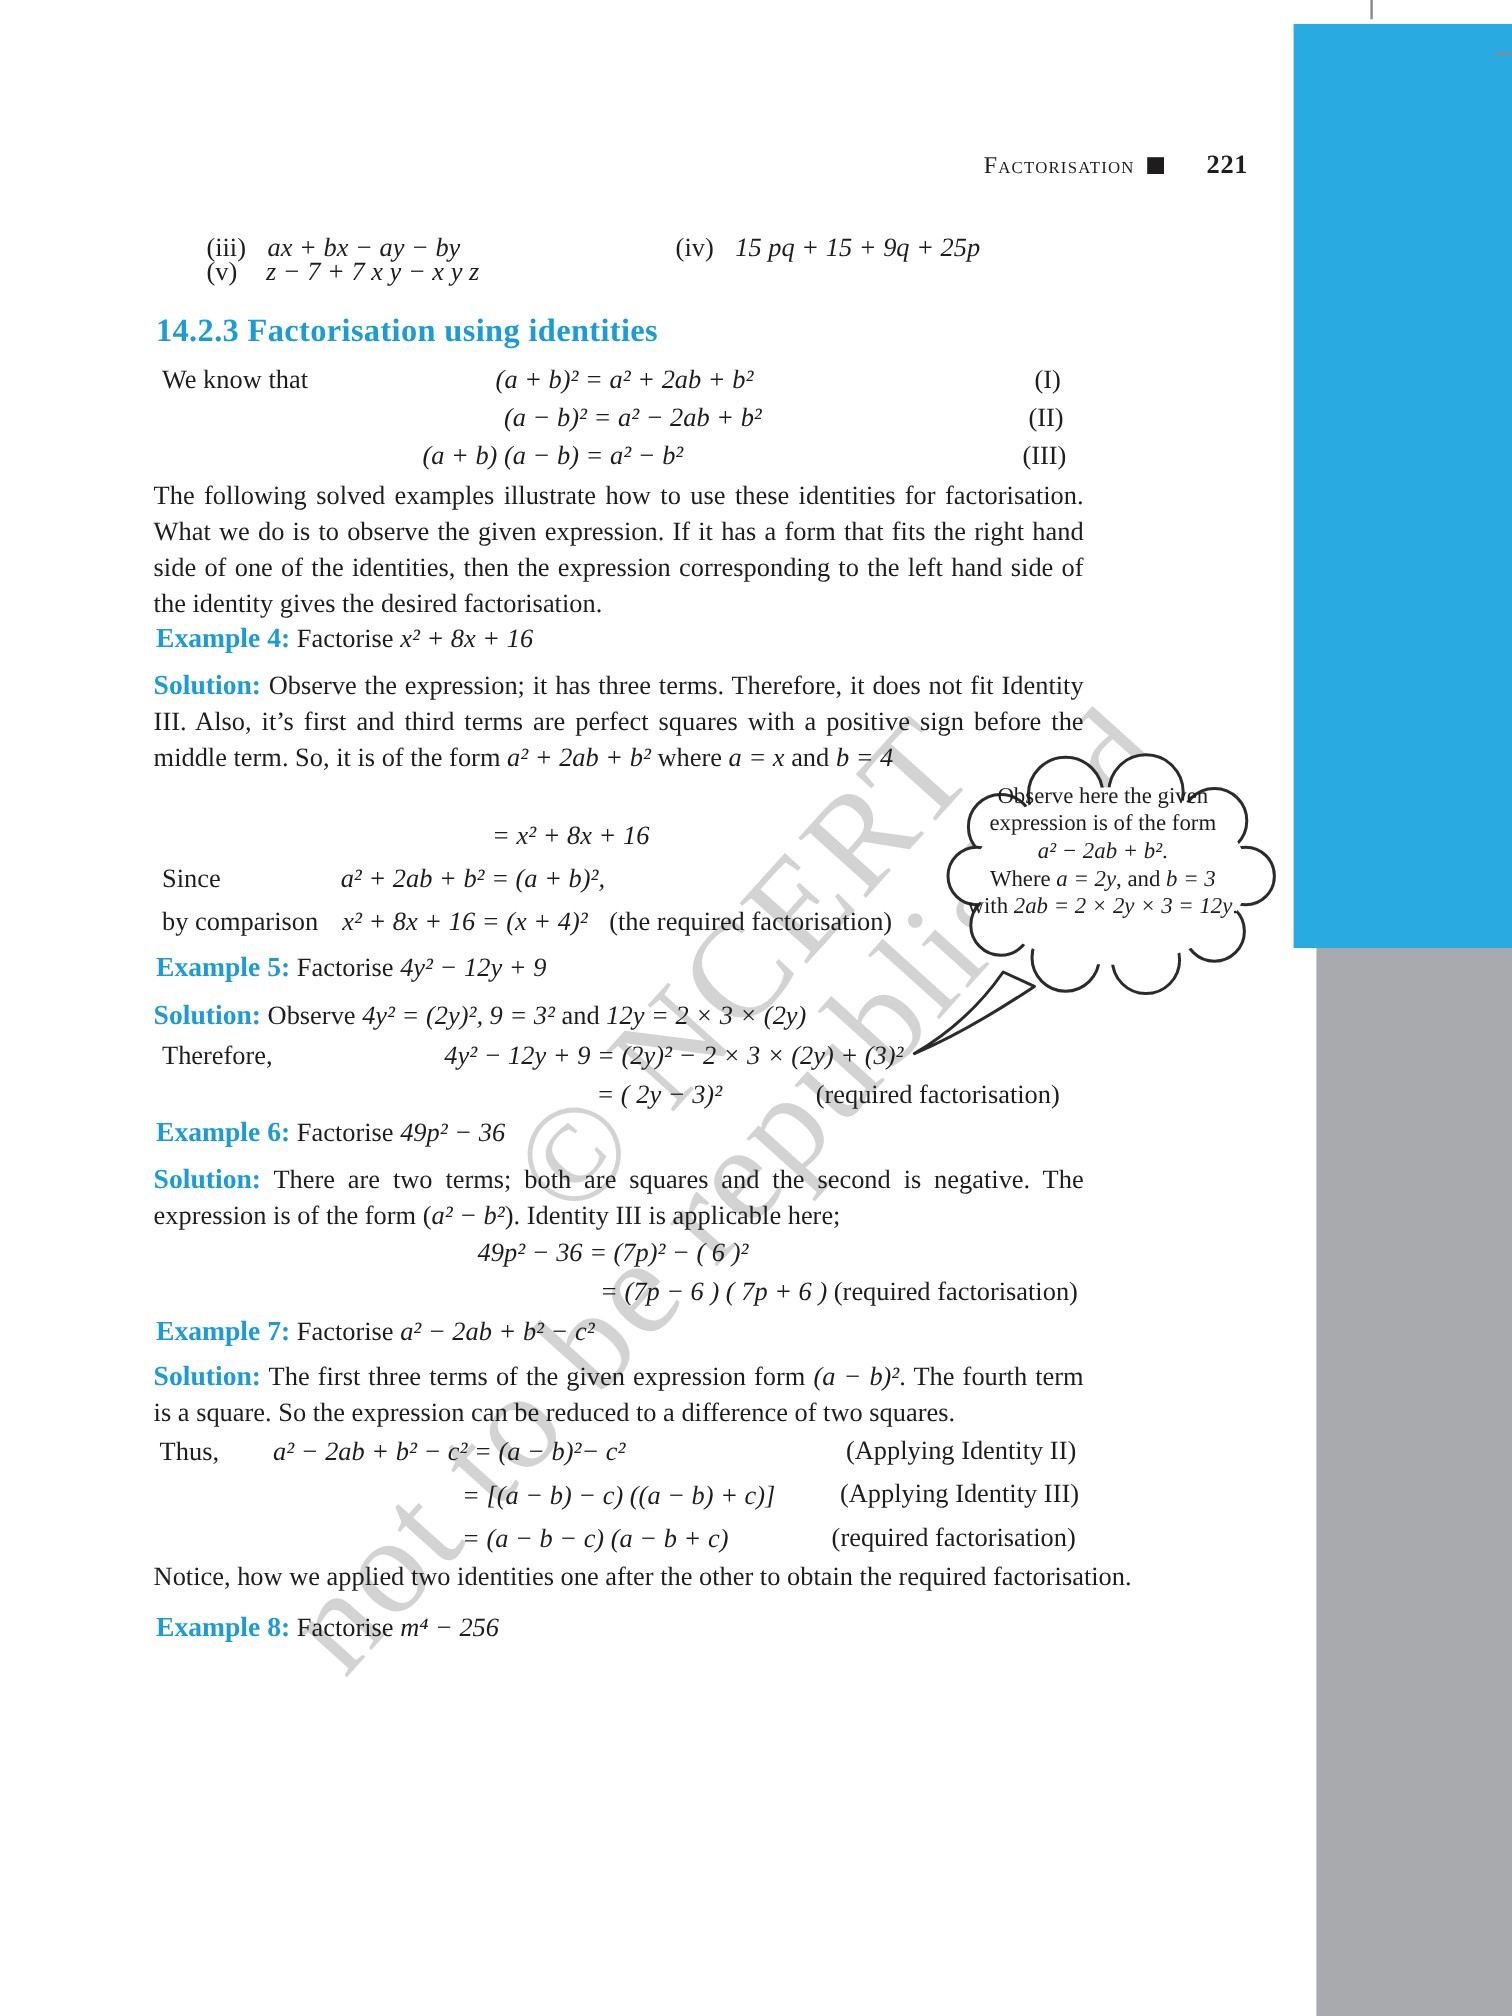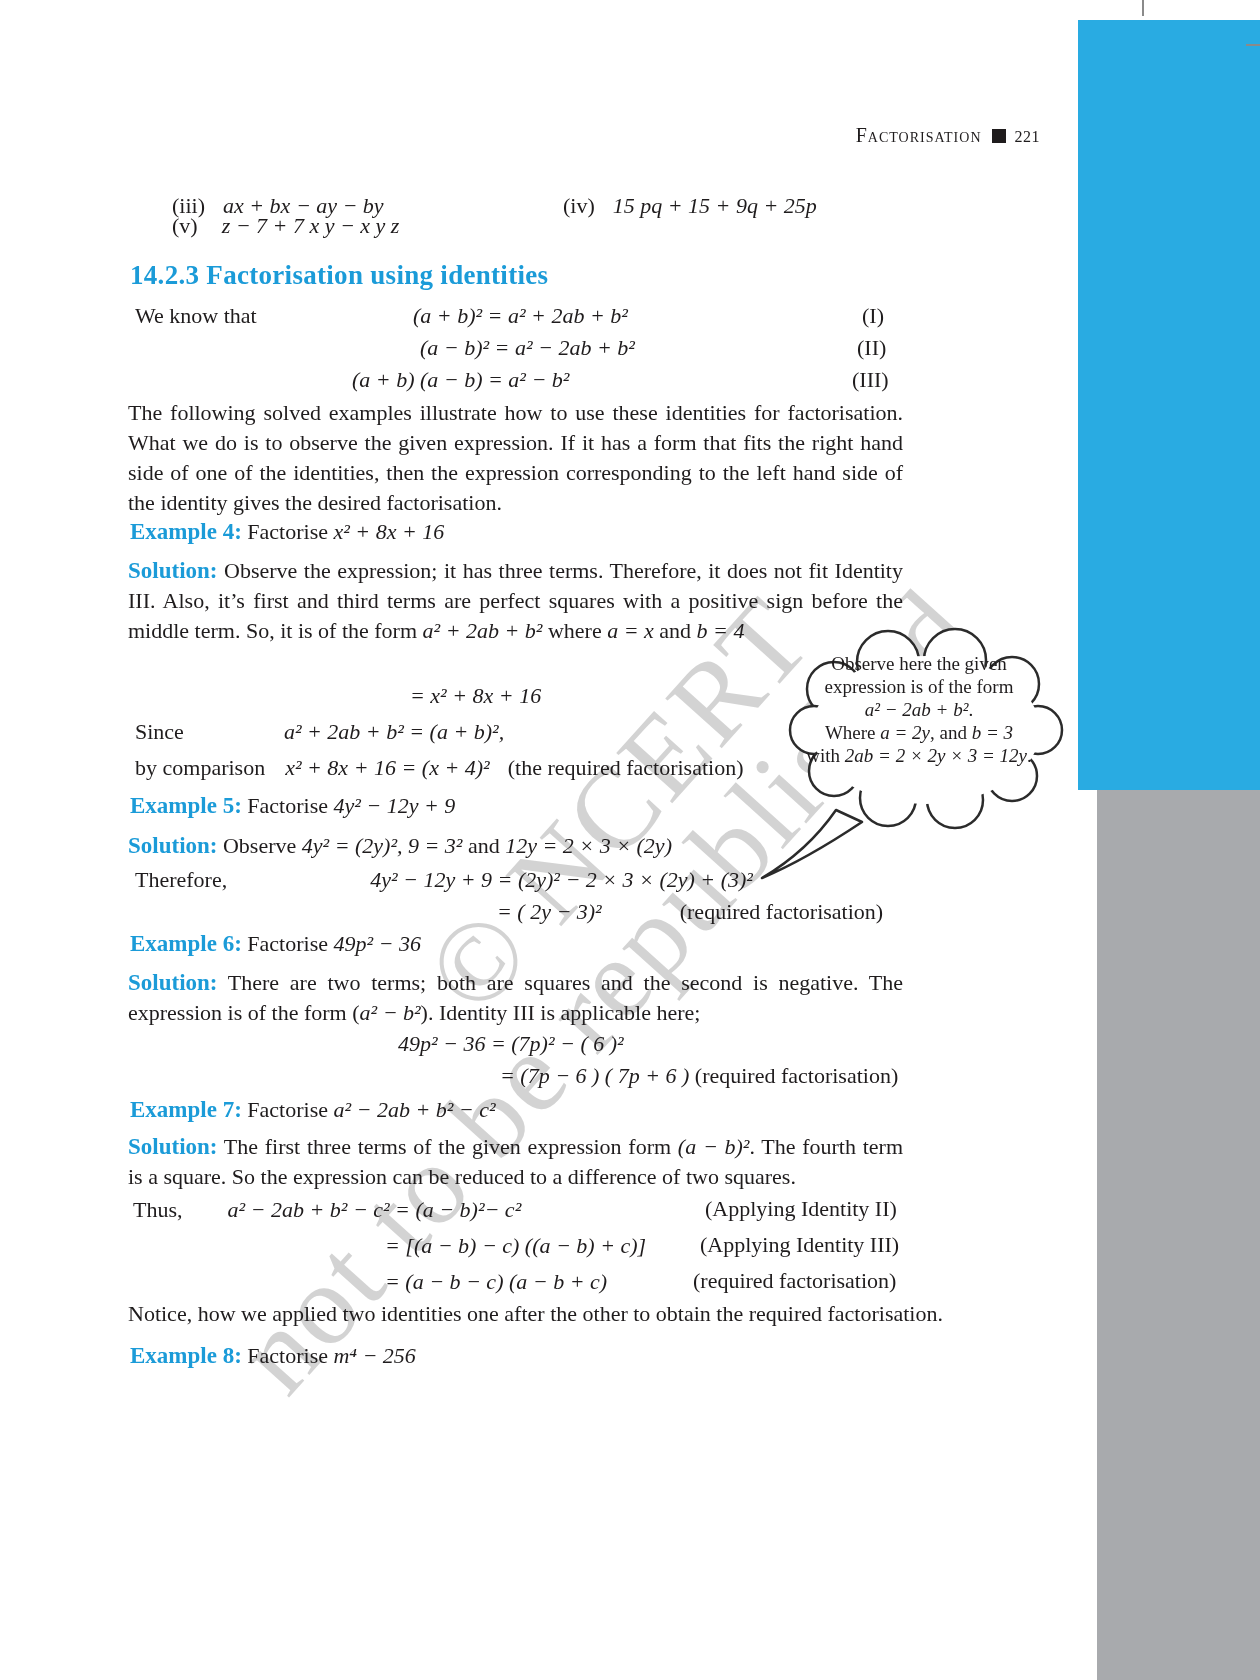--- a/index.html
+++ b/index.html
@@ -12,21 +12,21 @@
   .z1{z-index:2;}
   
   .cyan-bar{left:1078px;top:20px;width:182px;height:770px;background:#29abe2;z-index:1;}
   .gray-bar{left:1097px;top:790px;width:163px;height:890px;background:#a8aaad;z-index:1;}
   .crop-v{left:1142px;top:0;width:2px;height:16px;background:#8a8a8a;z-index:1;}
   .crop-h{left:1246px;top:44px;width:14px;height:2px;background:#8a8a8a;z-index:1;}
   
   .hdr{left:700px;top:124px;width:340px;text-align:right;font-size:20px;letter-spacing:0.5px;}
   .hdr .chapter{font-variant:small-caps;letter-spacing:1px;}
   .hdr .sq{display:inline-block;width:14px;height:14px;background:#1f1c1d;margin:0 9px 0 10px;transform:translateY(1px);}
-  .hdr .pnum{font-weight:normal;font-size:16px;}
+  .hdr .pnum{font-weight:bold;font-size:22px;margin-left:27px;}
   
   .line{font-size:22px;white-space:nowrap;line-height:28px;}
   .para{font-size:22px;line-height:30px;text-align:justify;width:775px;}
   .heading{font-size:27px;font-weight:bold;color:#1b9bd8;letter-spacing:0.3px;}
   .ital{font-style:italic;}
   .seg-r{font-style:normal;}
   .seg-i{font-style:italic;}
   .seg-blue{font-weight:bold;color:#1b9bd8;font-size:23px;}
   .seg-gap{display:inline-block;}
   .annot{font-size:22px;white-space:nowrap;}

